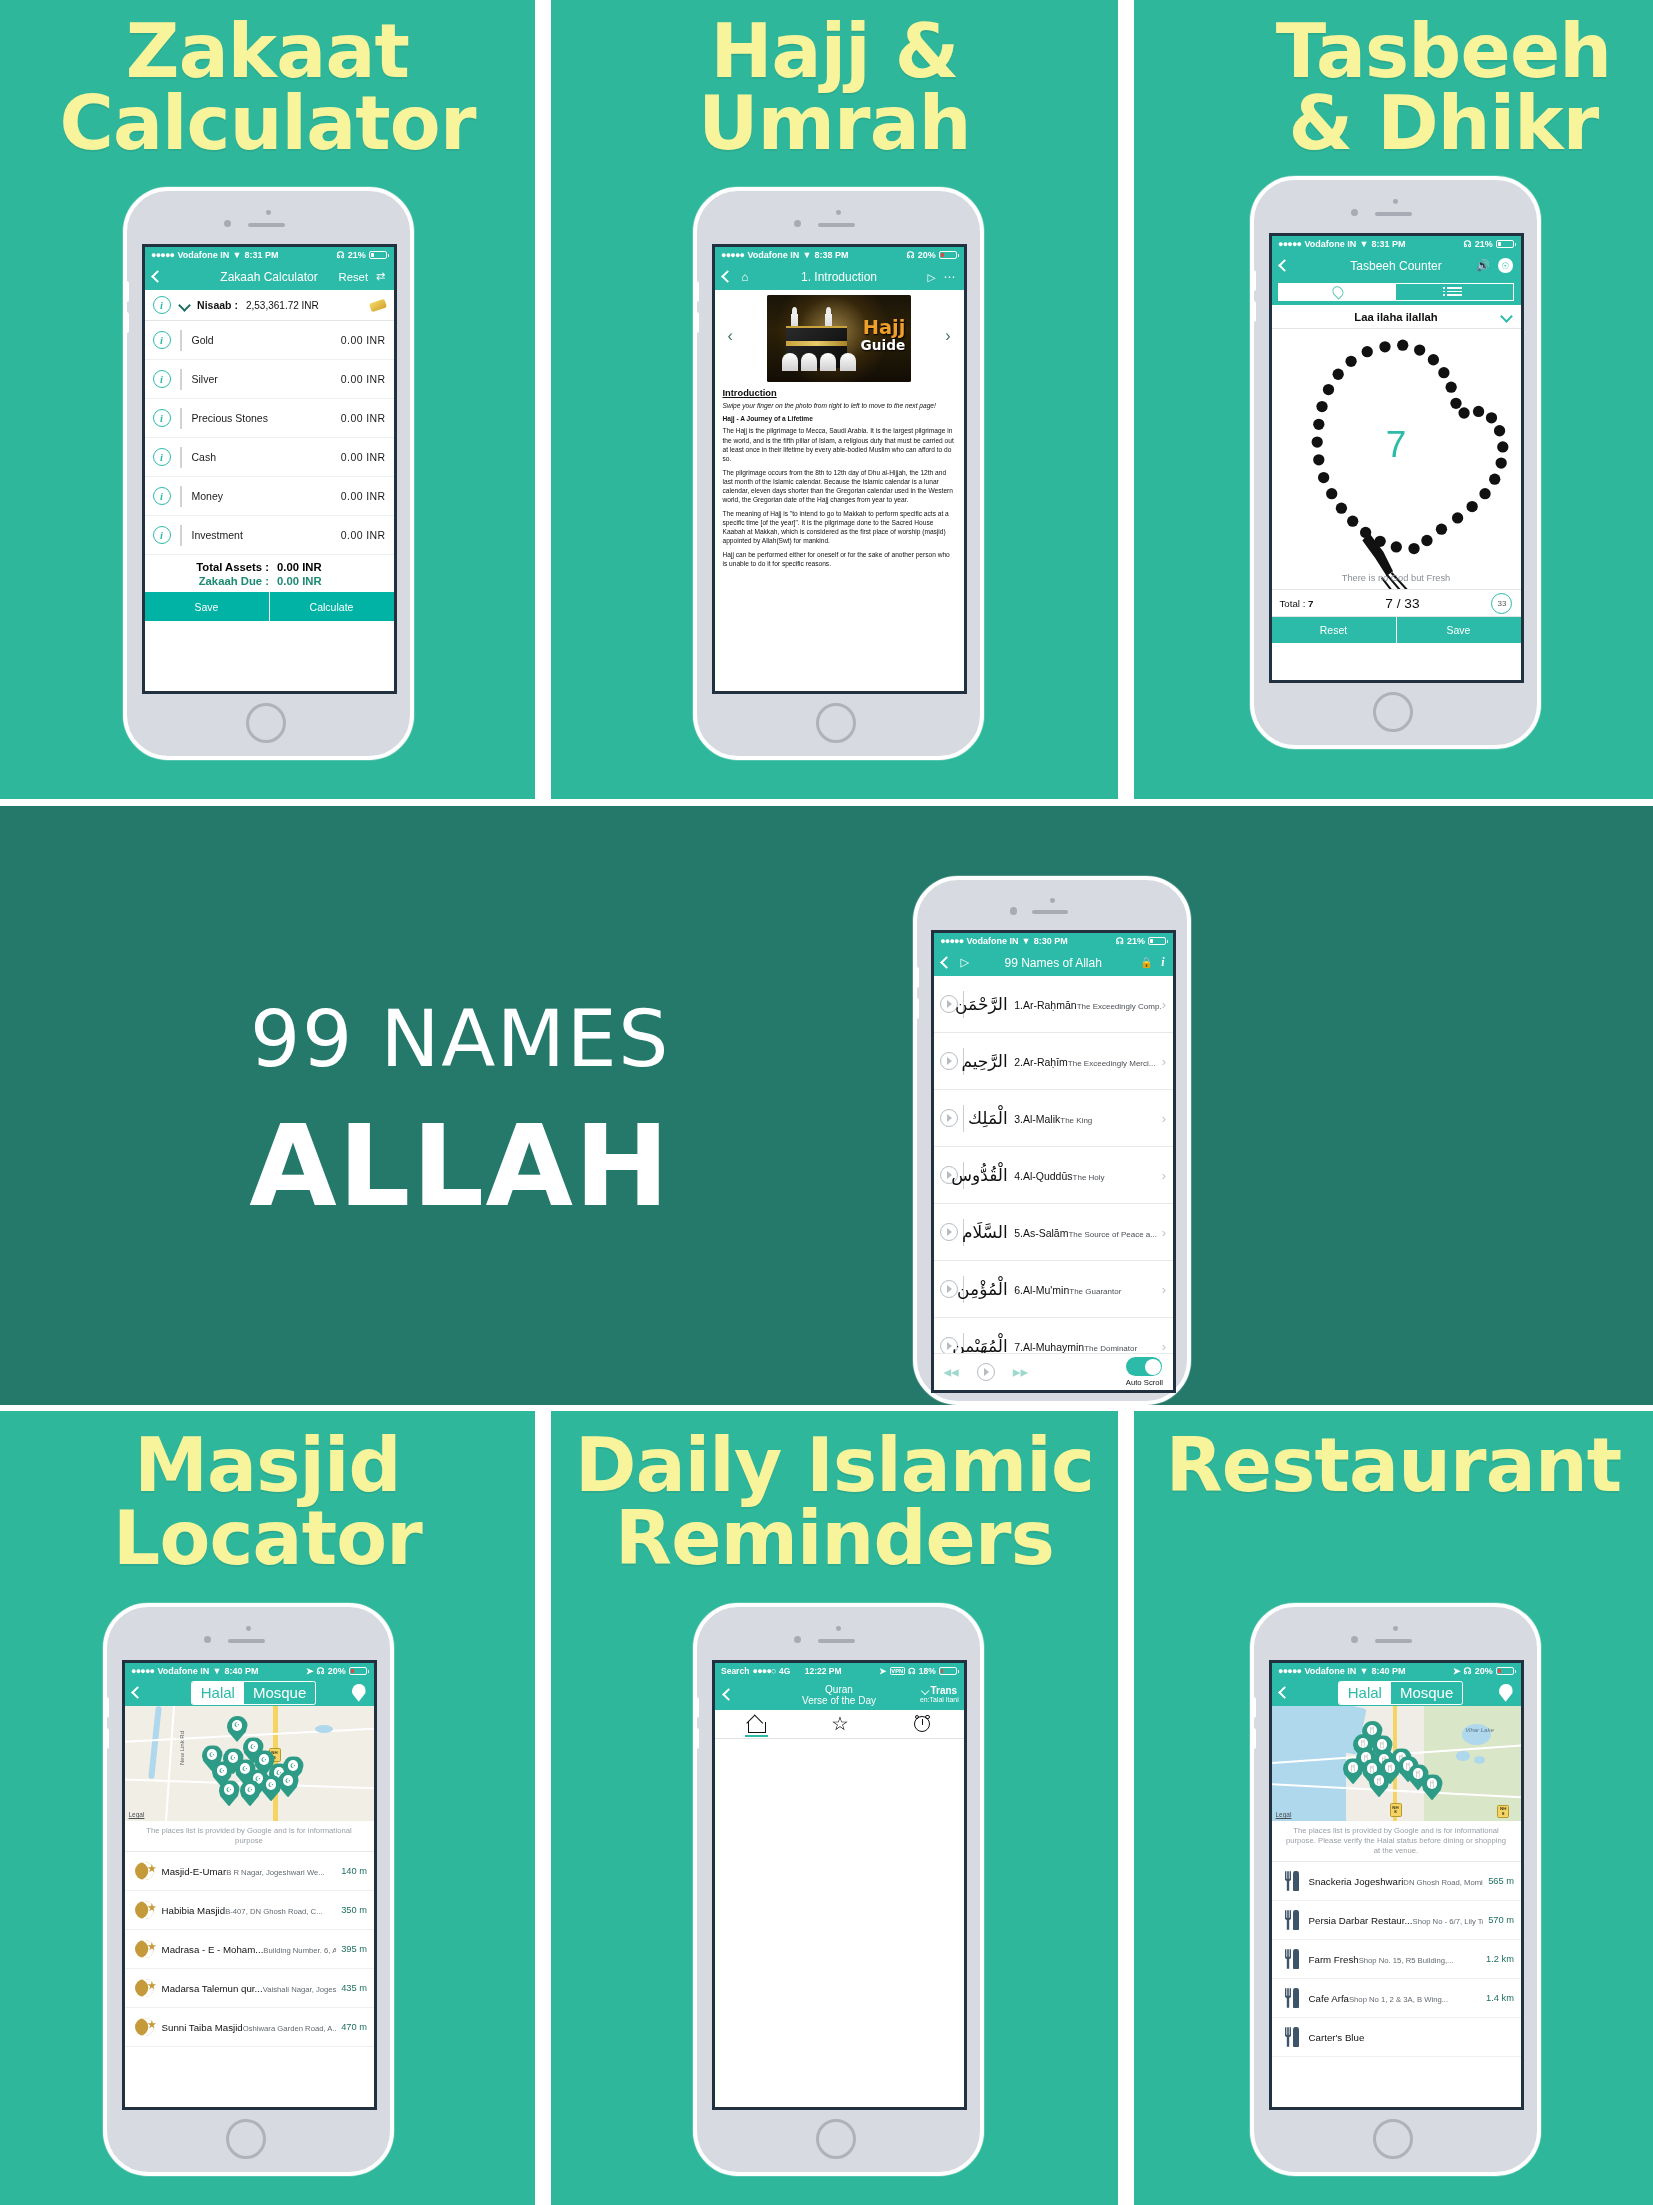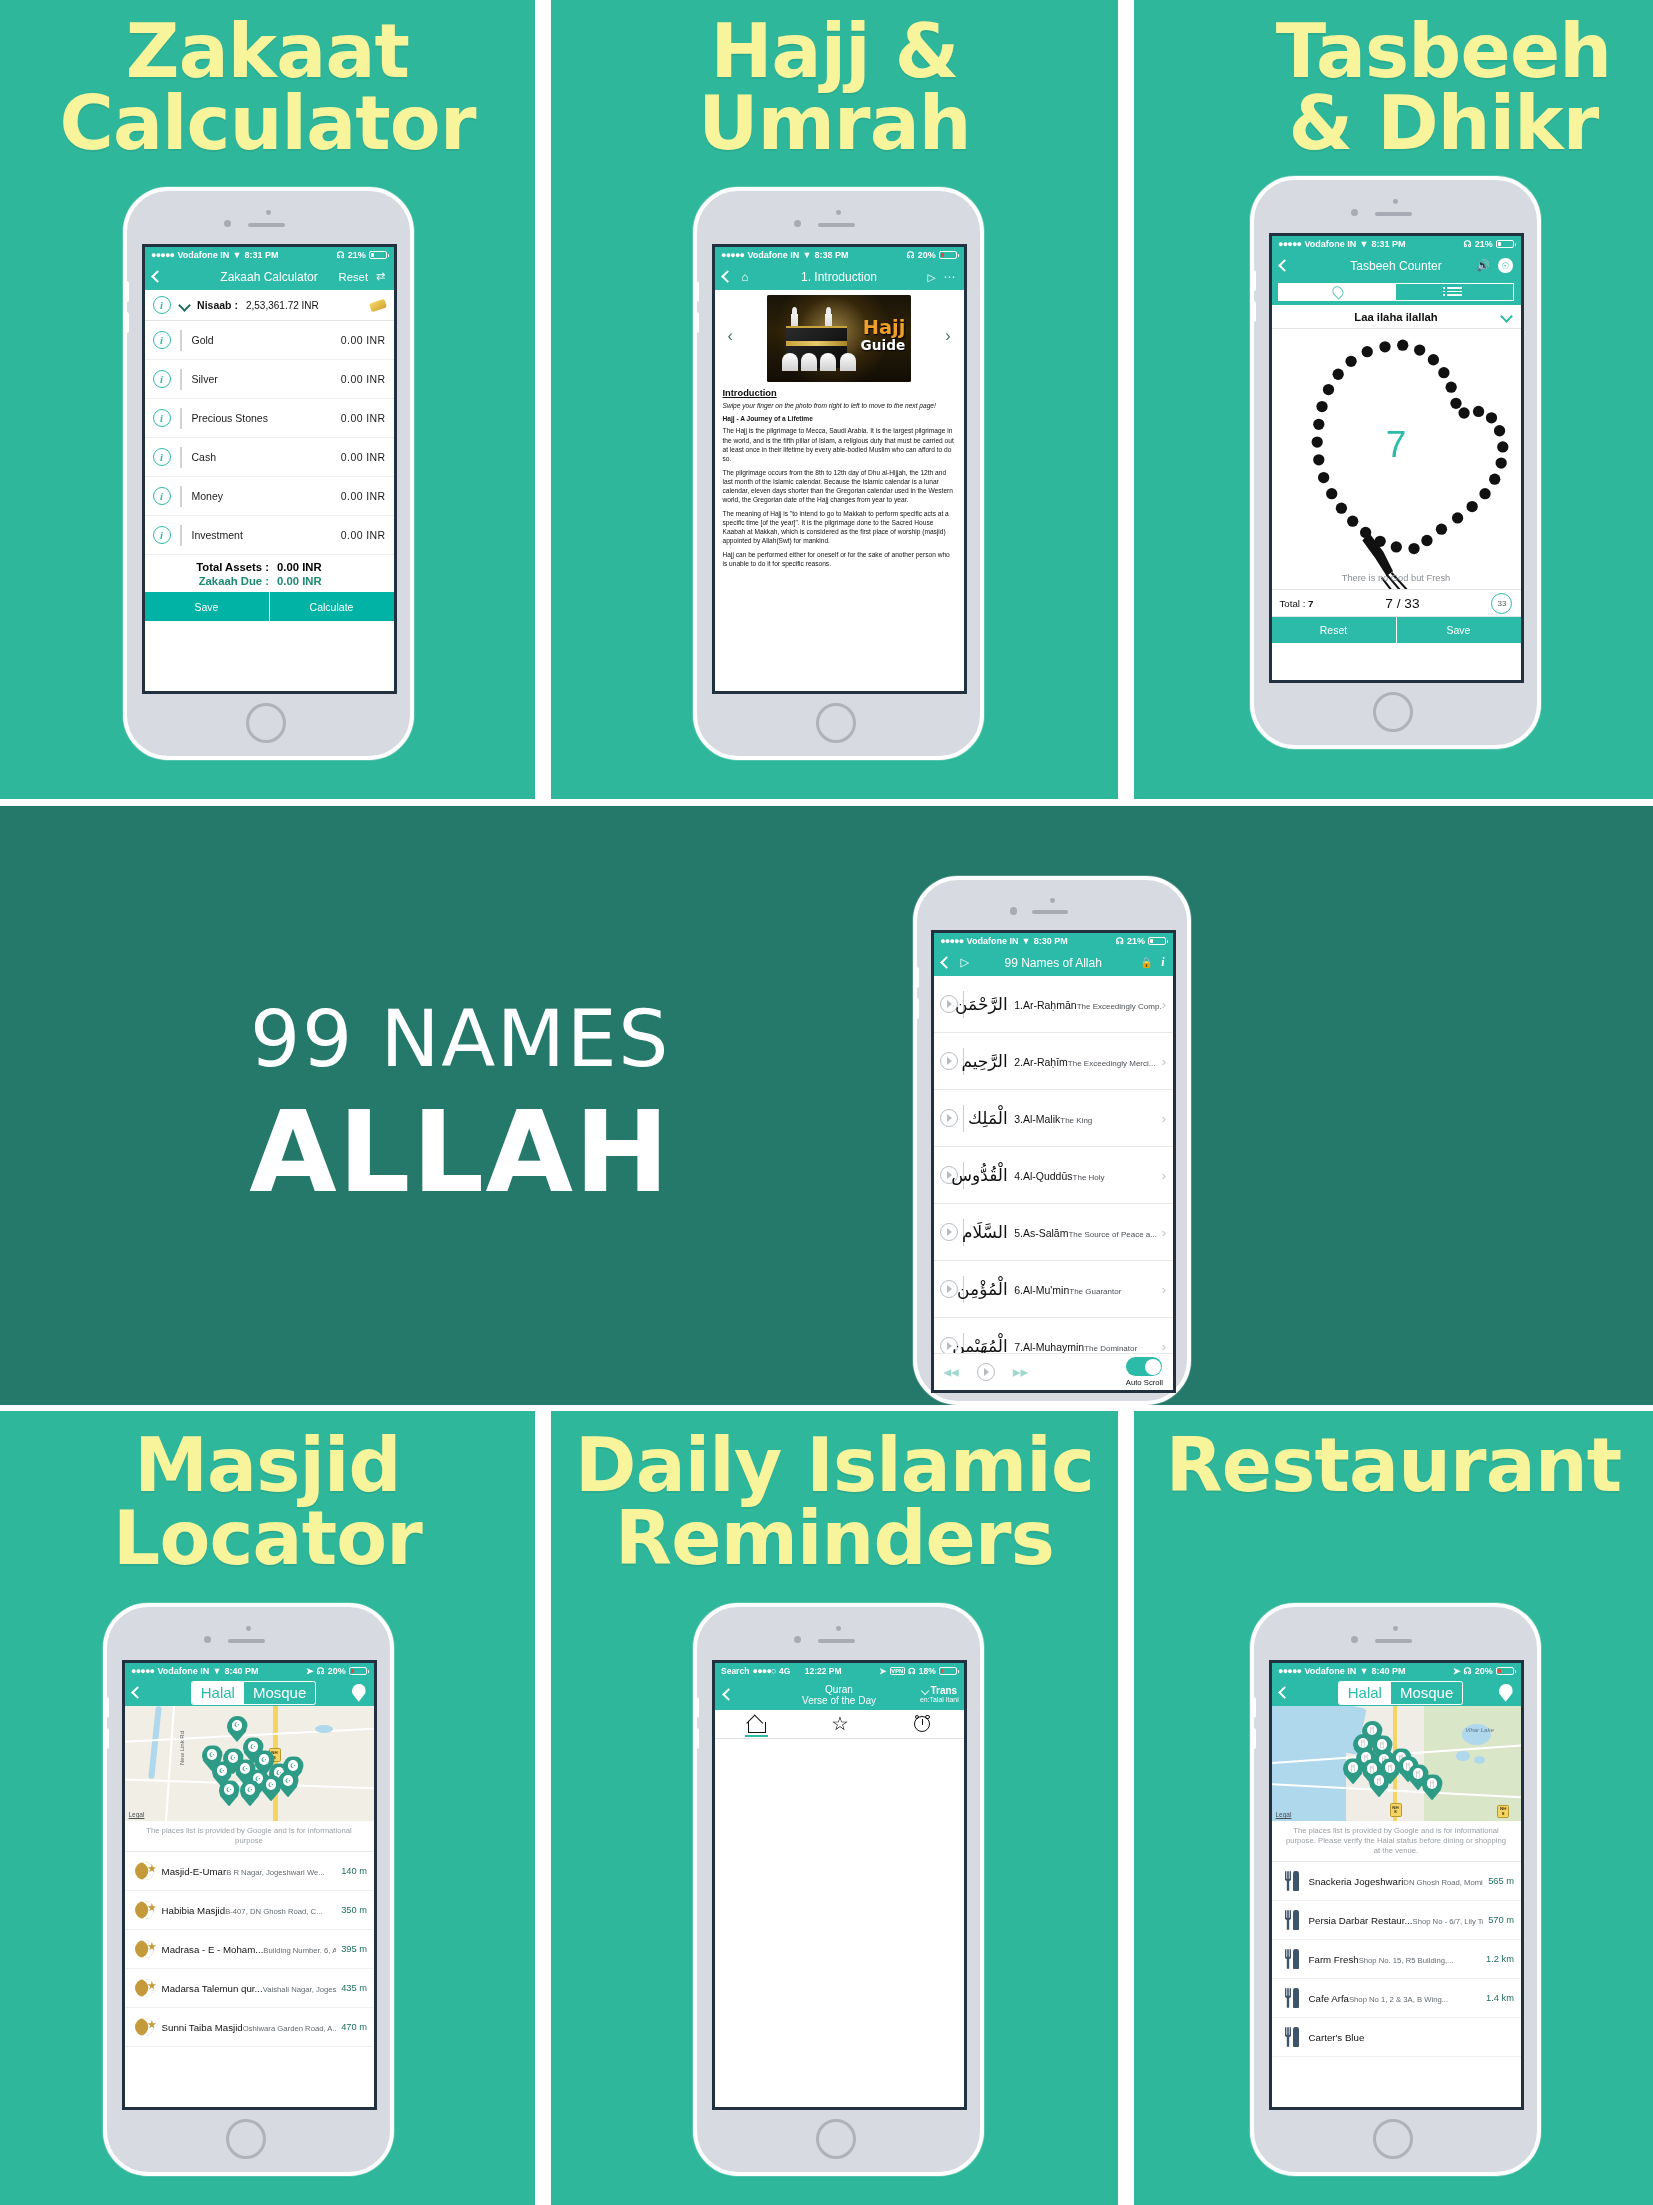--- a/index.html
+++ b/index.html
@@ -43,21 +43,21 @@
   .t-daily    { left:551px;top:1429px;width:567px;  font-size:74px; }
   .t-halaal   { left:1134px;top:1429px;width:519px; font-size:74px; }
 
   
   .center-text {
     position:absolute; left:97px; top:993px; width:726px;
     text-align:center; color:#ffffff;
     font-family:"DejaVu Sans", sans-serif;
   }
   .center-text .l1 { display:block; font-size:79px; font-weight:400; letter-spacing:1.6px; }
-  .center-text .l2 { display:block; font-size:113px; font-weight:700; letter-spacing:1.6px; margin-top:1px; }
+  .center-text .l2 { display:block; font-size:113px; font-weight:700; letter-spacing:1.6px; margin-top:15px; }
 
   
   .phone {
     position:absolute;
     background:#D7DAE0;
     border:4.8px solid #ffffff;
     border-radius:45px;
     box-shadow:0 0 0 0.8px rgba(255,255,255,0.25);
   }
   .phone .cam      { position:absolute; border-radius:50%; background:#A8ABB3; }

